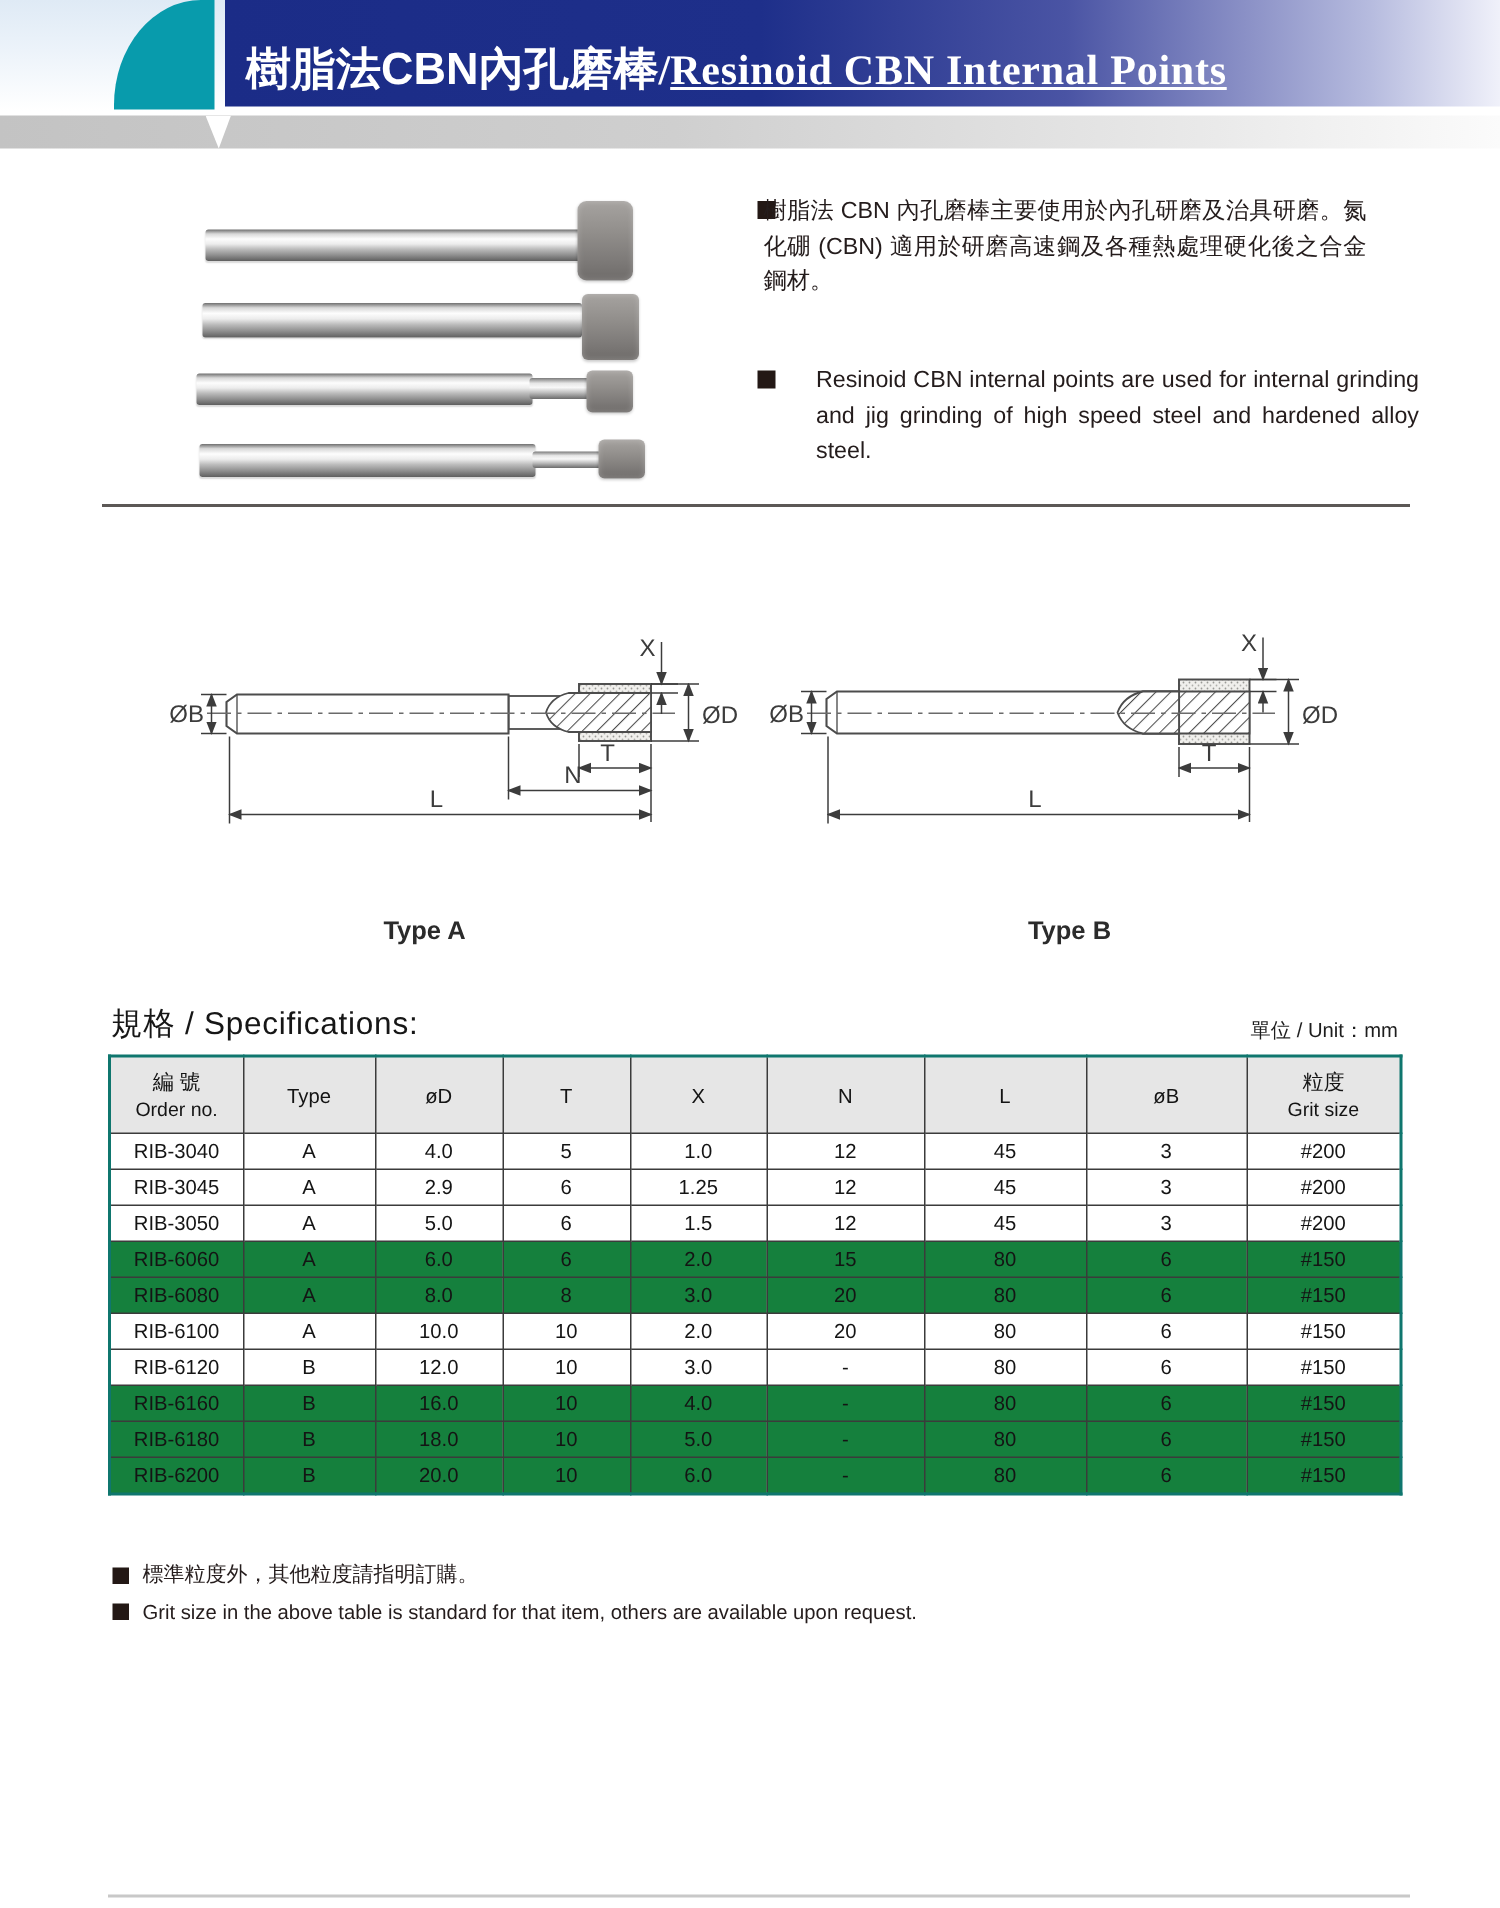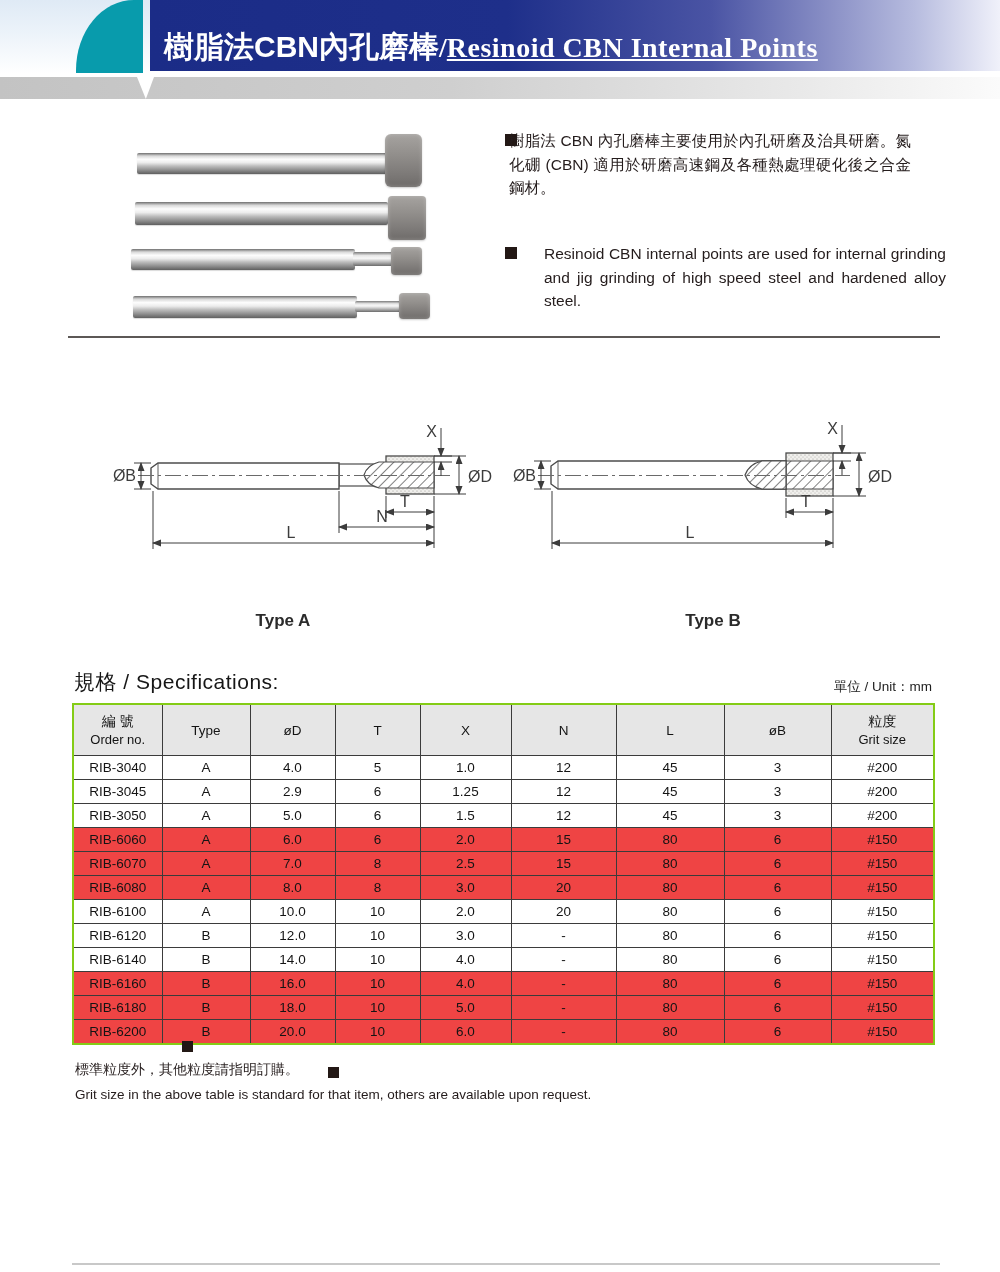--- a/index.html
+++ b/index.html
@@ -42,29 +42,29 @@
   .diagrams{position:absolute;left:0;top:390px;width:1000px;height:250px;}
   .dim-text{font-family:"Liberation Sans","DejaVu Sans",sans-serif;font-size:16px;fill:#3c3c3c;}
   .cap-text{font-family:"Liberation Sans","DejaVu Sans",sans-serif;font-size:17px;font-weight:bold;fill:#2b2b2b;}
 
   
   .spec-head{position:absolute;left:74px;top:668px;font-size:21px;color:#161616;letter-spacing:0.5px;}
   .spec-unit{position:absolute;right:68px;top:678px;font-size:13.5px;color:#1d1d1d;}
   table.specs{position:absolute;left:72px;top:703px;width:861px;border-collapse:collapse;table-layout:fixed;
     font-size:13.5px;color:#141414;}
   table.specs th,table.specs td{border:1px solid #3b3b3b;text-align:center;vertical-align:middle;padding:0;}
-  table.specs{border:2px solid #84cc16;}
+  table.specs{border:2px solid #0f766e;}
   table.specs thead th{background:#e6e6e6;height:50px;font-weight:normal;}
   table.specs td{height:23px;background:#fff;}
-  table.specs tr.shaded td{background:#ef4444;}
+  table.specs tr.shaded td{background:#15803d;}
   .th-zh{display:block;font-size:14px;line-height:1.35;}
   .th-en{display:block;font-size:13px;line-height:1.35;}
 
   
-  .note-line{position:absolute;left:75px;font-size:14px;color:#241c1c;display:flex;align-items:center;gap:9px;flex-direction:column;}
+  .note-line{position:absolute;left:75px;font-size:14px;color:#241c1c;display:flex;align-items:center;gap:9px;}
   .note-sq{width:11px;height:11px;background:#231815;flex:0 0 auto;}
 
   .rule-bottom{position:absolute;left:72px;top:1263px;width:868px;height:2px;background:#c8c8c8;}
 </style>
 </head>
 <body>
 
 <div id="page">
 
   <div class="hdr-left-bg"></div>
@@ -280,31 +280,20 @@
           <td>A</td>
           <td>6.0</td>
           <td>6</td>
           <td>2.0</td>
           <td>15</td>
           <td>80</td>
           <td>6</td>
           <td>#150</td>
         </tr>
         <tr class="shaded">
-          <td>RIB-6070</td>
-          <td>A</td>
-          <td>7.0</td>
-          <td>8</td>
-          <td>2.5</td>
-          <td>15</td>
-          <td>80</td>
-          <td>6</td>
-          <td>#150</td>
-        </tr>
-        <tr class="shaded">
           <td>RIB-6080</td>
           <td>A</td>
           <td>8.0</td>
           <td>8</td>
           <td>3.0</td>
           <td>20</td>
           <td>80</td>
           <td>6</td>
           <td>#150</td>
         </tr>
@@ -323,31 +312,20 @@
           <td>RIB-6120</td>
           <td>B</td>
           <td>12.0</td>
           <td>10</td>
           <td>3.0</td>
           <td>-</td>
           <td>80</td>
           <td>6</td>
           <td>#150</td>
         </tr>
-        <tr>
-          <td>RIB-6140</td>
-          <td>B</td>
-          <td>14.0</td>
-          <td>10</td>
-          <td>4.0</td>
-          <td>-</td>
-          <td>80</td>
-          <td>6</td>
-          <td>#150</td>
-        </tr>
         <tr class="shaded">
           <td>RIB-6160</td>
           <td>B</td>
           <td>16.0</td>
           <td>10</td>
           <td>4.0</td>
           <td>-</td>
           <td>80</td>
           <td>6</td>
           <td>#150</td>

